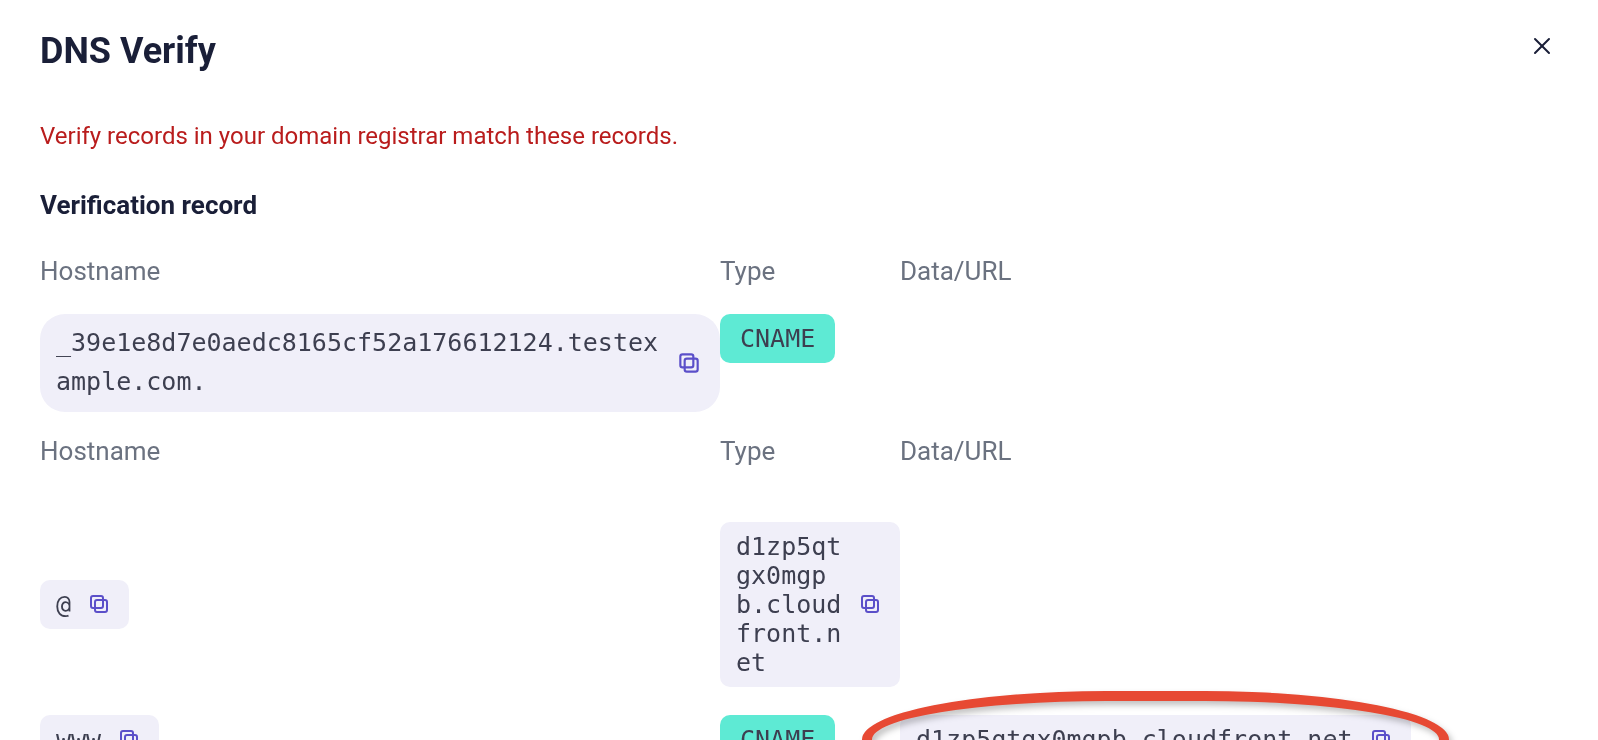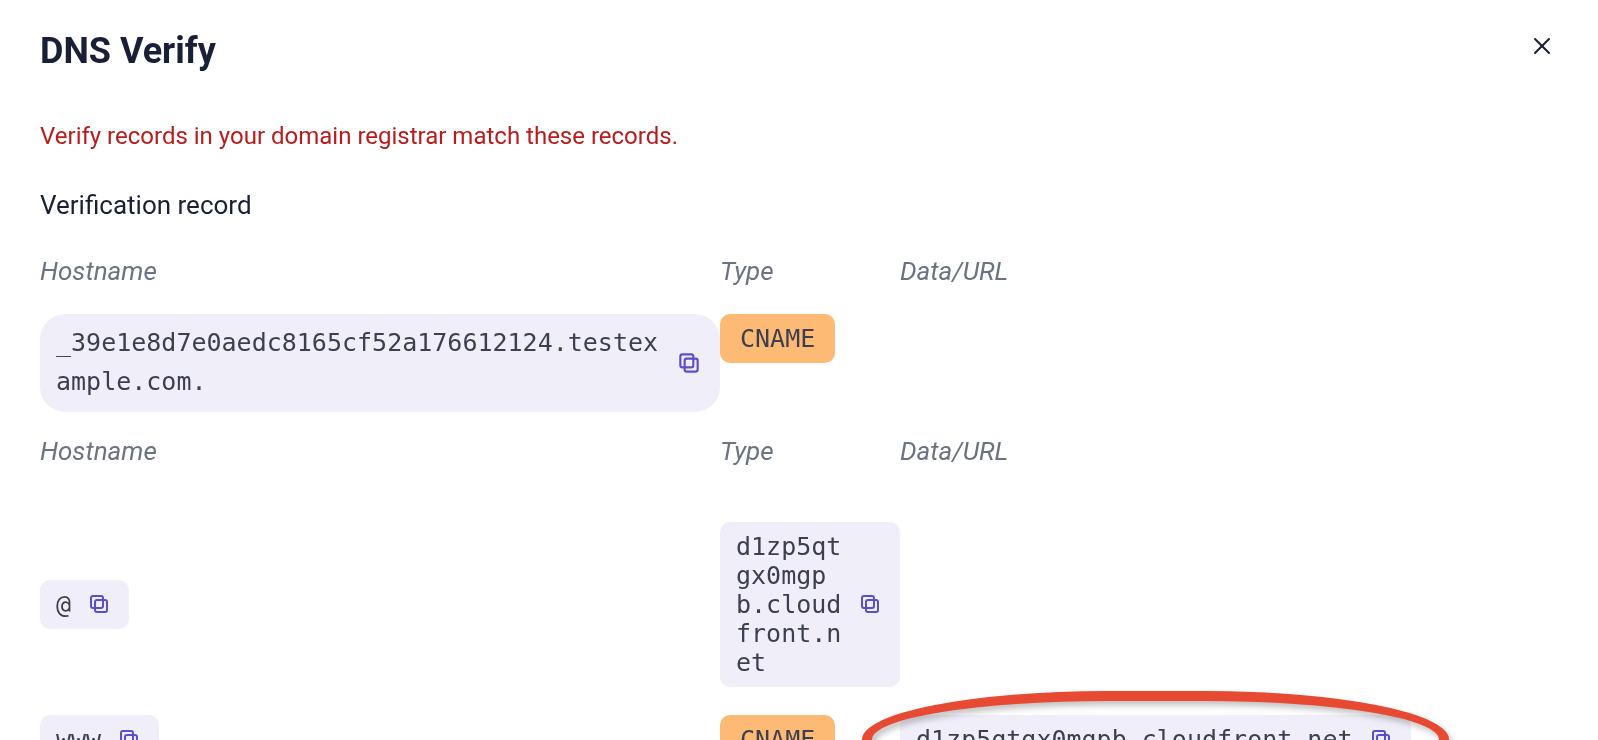--- a/index.html
+++ b/index.html
@@ -32,36 +32,35 @@
     padding: 4px;
     color: #1a1f38;
   }
   .intro-text {
     font-size: 24px;
     color: #b91c1c;
     margin-bottom: 40px;
   }
   .section-title {
     font-size: 26px;
-    font-weight: 400;
+    font-weight: 700;
     color: #1a1f38;
     margin-bottom: 36px;
   }
   .columns {
     display: grid;
     grid-template-columns: 680px 180px 1fr;
     column-gap: 0;
     align-items: start;
   }
   .col-header {
     font-size: 26px;
     color: #6b7280;
     font-weight: 400;
     margin-bottom: 28px;
-    font-style: italic;
   }
   .pill {
     display: inline-flex;
     align-items: center;
     background: #f0eff9;
     border-radius: 10px;
     padding: 10px 16px;
     gap: 14px;
     max-width: 100%;
   }
@@ -75,21 +74,21 @@
     font-size: 25px;
     color: #3d3f50;
     font-weight: 500;
     word-break: break-all;
   }
   .mono-block {
     line-height: 1.55;
   }
   .type-pill {
     display: inline-block;
-    background: #fdba74;
+    background: #5eead4;
     border-radius: 10px;
     padding: 10px 20px;
     font-family: ui-monospace, SFMono-Regular, Menlo, Consolas, monospace;
     font-size: 25px;
     color: #3d3f50;
     font-weight: 500;
   }
   .copy-btn {
     background: none;
     border: none;

